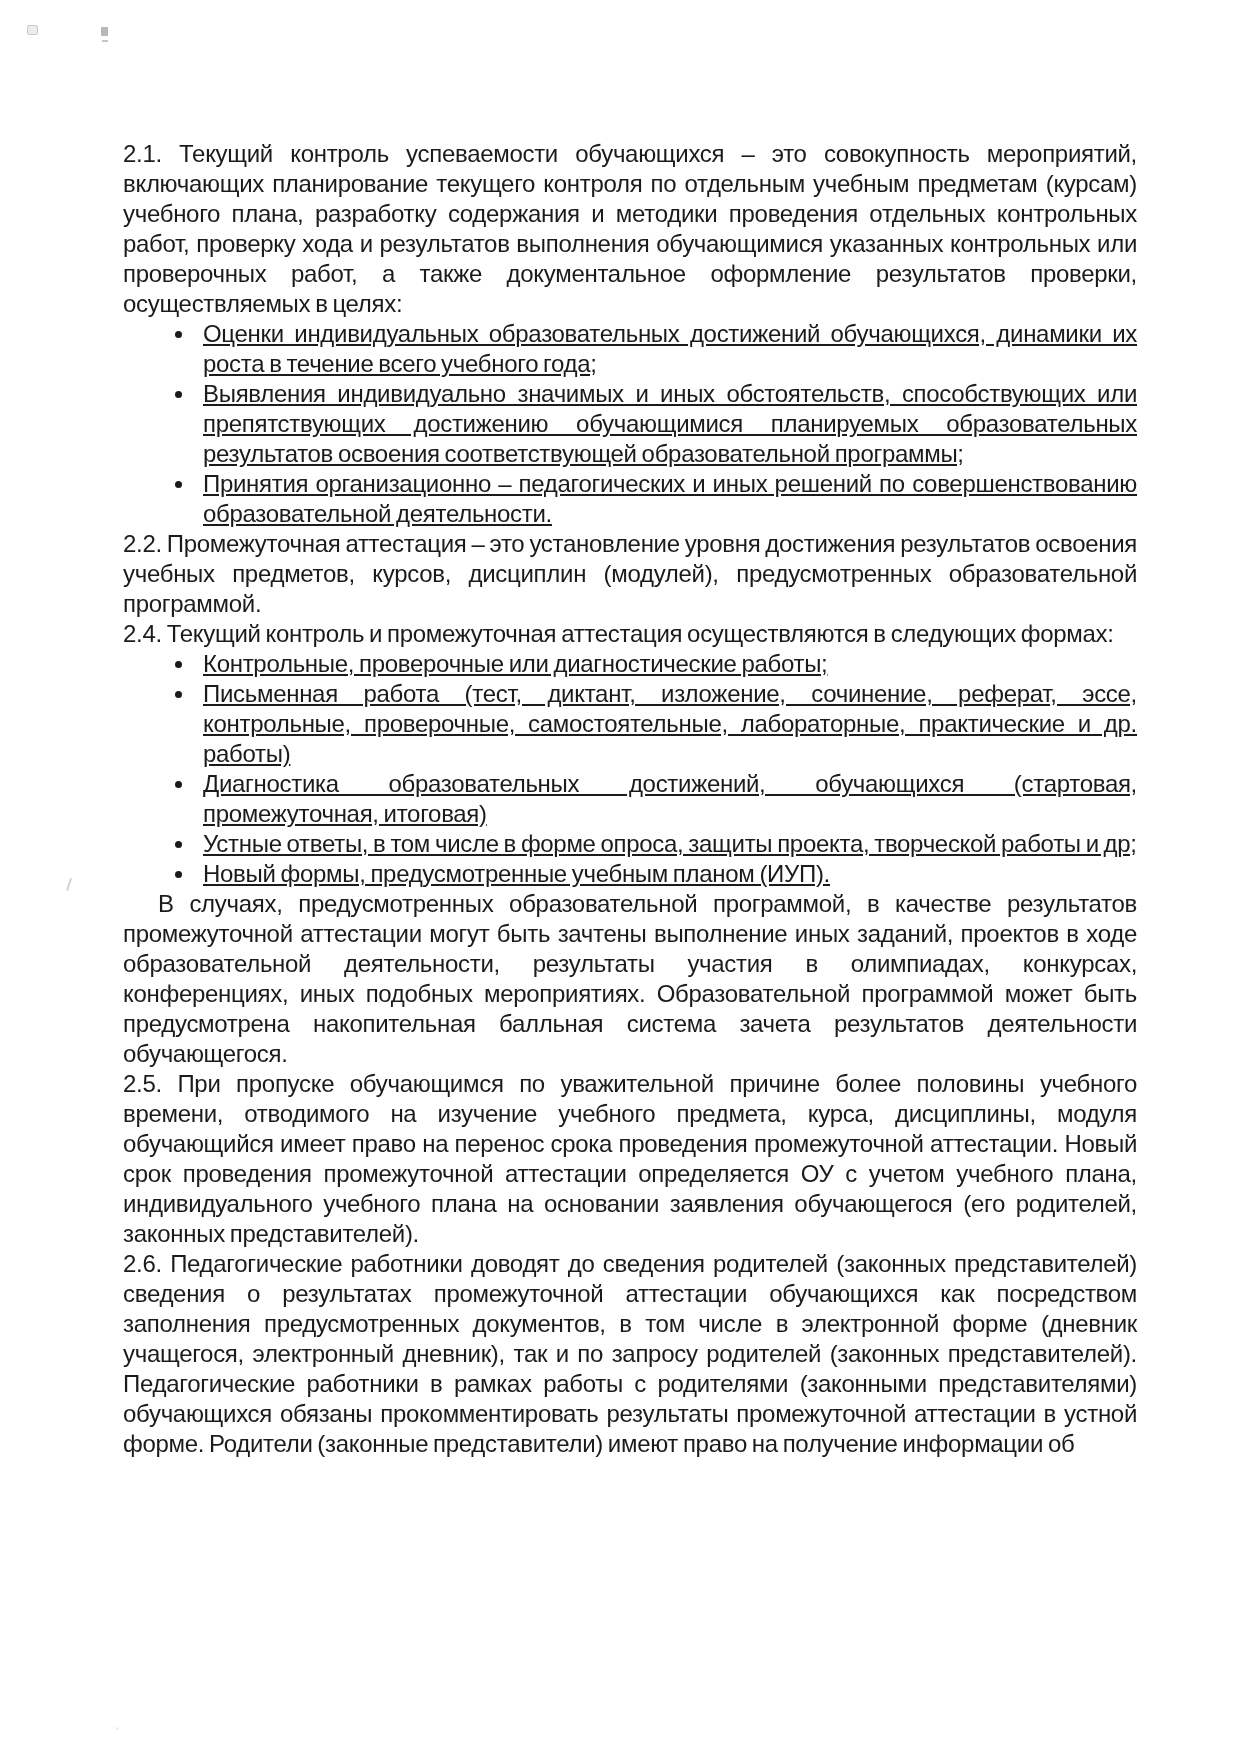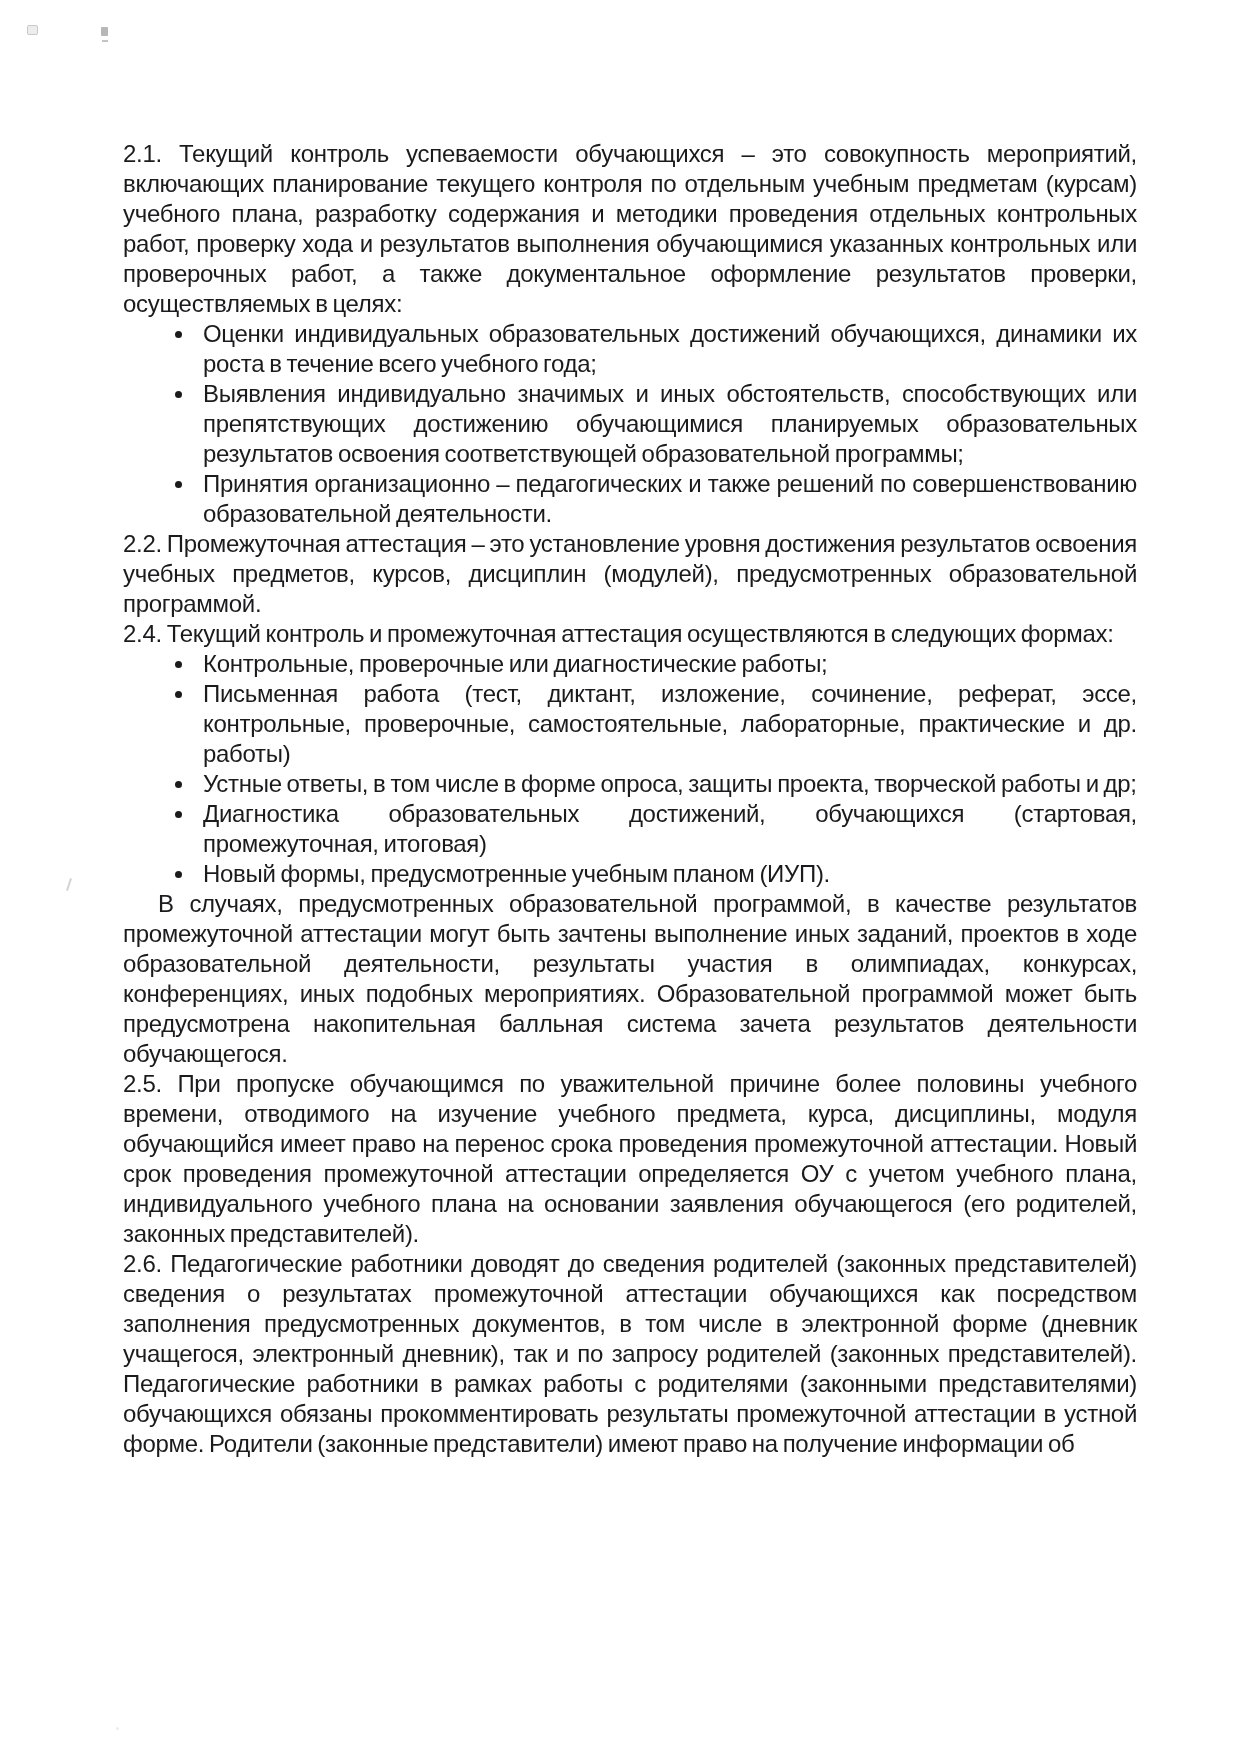--- a/index.html
+++ b/index.html
@@ -35,20 +35,21 @@
     word-spacing: -2px;
     text-align: justify;
   }
   .gap-before-22 { margin-top: 18px; }
   .gap-before-cases { margin-top: 16px; }
   .indent-first { text-indent: 35px; }
   ul.bullets {
     list-style: none;
     margin: 0;
     padding: 0;
+    text-decoration: underline;
   }
   ul.bullets > li {
     position: relative;
     padding-left: 80px;
     text-align: justify;
   }
   ul.bullets > li::before {
     content: "";
     position: absolute;
     left: 52px;
@@ -92,33 +93,33 @@
 <div class="artifact artifact-4"></div>
 
 <div class="doc">
 
 
   <p>2.1. Текущий контроль успеваемости обучающихся – это совокупность мероприятий, включающих планирование текущего контроля по отдельным учебным предметам (курсам) учебного плана, разработку содержания и методики проведения отдельных контрольных работ, проверку хода и результатов выполнения обучающимися указанных контрольных или проверочных работ, а также документальное оформление результатов проверки, осуществляемых в целях:</p>
 
   <ul class="bullets">
     <li>Оценки индивидуальных образовательных достижений обучающихся, динамики их роста в течение всего учебного года;</li>
     <li>Выявления индивидуально значимых и иных обстоятельств, способствующих или препятствующих достижению обучающимися планируемых образовательных результатов освоения соответствующей образовательной программы;</li>
-    <li>Принятия организационно – педагогических и также решений по совершенствованию образовательной деятельности.</li>
+    <li>Принятия организационно – педагогических и иных решений по совершенствованию образовательной деятельности.</li>
   </ul>
 
   <p class="gap-before-22">2.2. Промежуточная аттестация – это установление уровня достижения результатов освоения учебных предметов, курсов, дисциплин (модулей), предусмотренных образовательной программой.</p>
 
 
   <p>2.4. Текущий контроль и промежуточная аттестация осуществляются в следующих формах:</p>
 
   <ul class="bullets">
     <li>Контрольные, проверочные или диагностические работы;</li>
     <li>Письменная работа (тест, диктант, изложение, сочинение, реферат, эссе, контрольные, проверочные, самостоятельные, лабораторные, практические и др. работы)</li>
+    <li>Диагностика образовательных достижений, обучающихся (стартовая, промежуточная, итоговая)</li>
     <li>Устные ответы, в том числе в форме опроса, защиты проекта, творческой работы и др;</li>
-    <li>Диагностика образовательных достижений, обучающихся (стартовая, промежуточная, итоговая)</li>
     <li>Новый формы, предусмотренные учебным планом (ИУП).</li>
   </ul>
 
   <p class="gap-before-cases indent-first">В случаях, предусмотренных образовательной программой, в качестве результатов промежуточной аттестации могут быть зачтены выполнение иных заданий, проектов в ходе образовательной деятельности, результаты участия в олимпиадах, конкурсах, конференциях, иных подобных мероприятиях. Образовательной программой может быть предусмотрена накопительная балльная система зачета результатов деятельности обучающегося.</p>
 
   <p>2.5. При пропуске обучающимся по уважительной причине более половины учебного времени, отводимого на изучение учебного предмета, курса, дисциплины, модуля обучающийся имеет право на перенос срока проведения промежуточной аттестации. Новый срок проведения промежуточной аттестации определяется ОУ с учетом учебного плана, индивидуального учебного плана на основании заявления обучающегося (его родителей, законных представителей).</p>
 
   <p>2.6. Педагогические работники доводят до сведения родителей (законных представителей) сведения о результатах промежуточной аттестации обучающихся как посредством заполнения предусмотренных документов, в том числе в электронной форме (дневник учащегося, электронный дневник), так и по запросу родителей (законных представителей). Педагогические работники в рамках работы с родителями (законными представителями) обучающихся обязаны прокомментировать результаты промежуточной аттестации в устной форме. Родители (законные представители) имеют право на получение информации об</p>
 
 </div>

